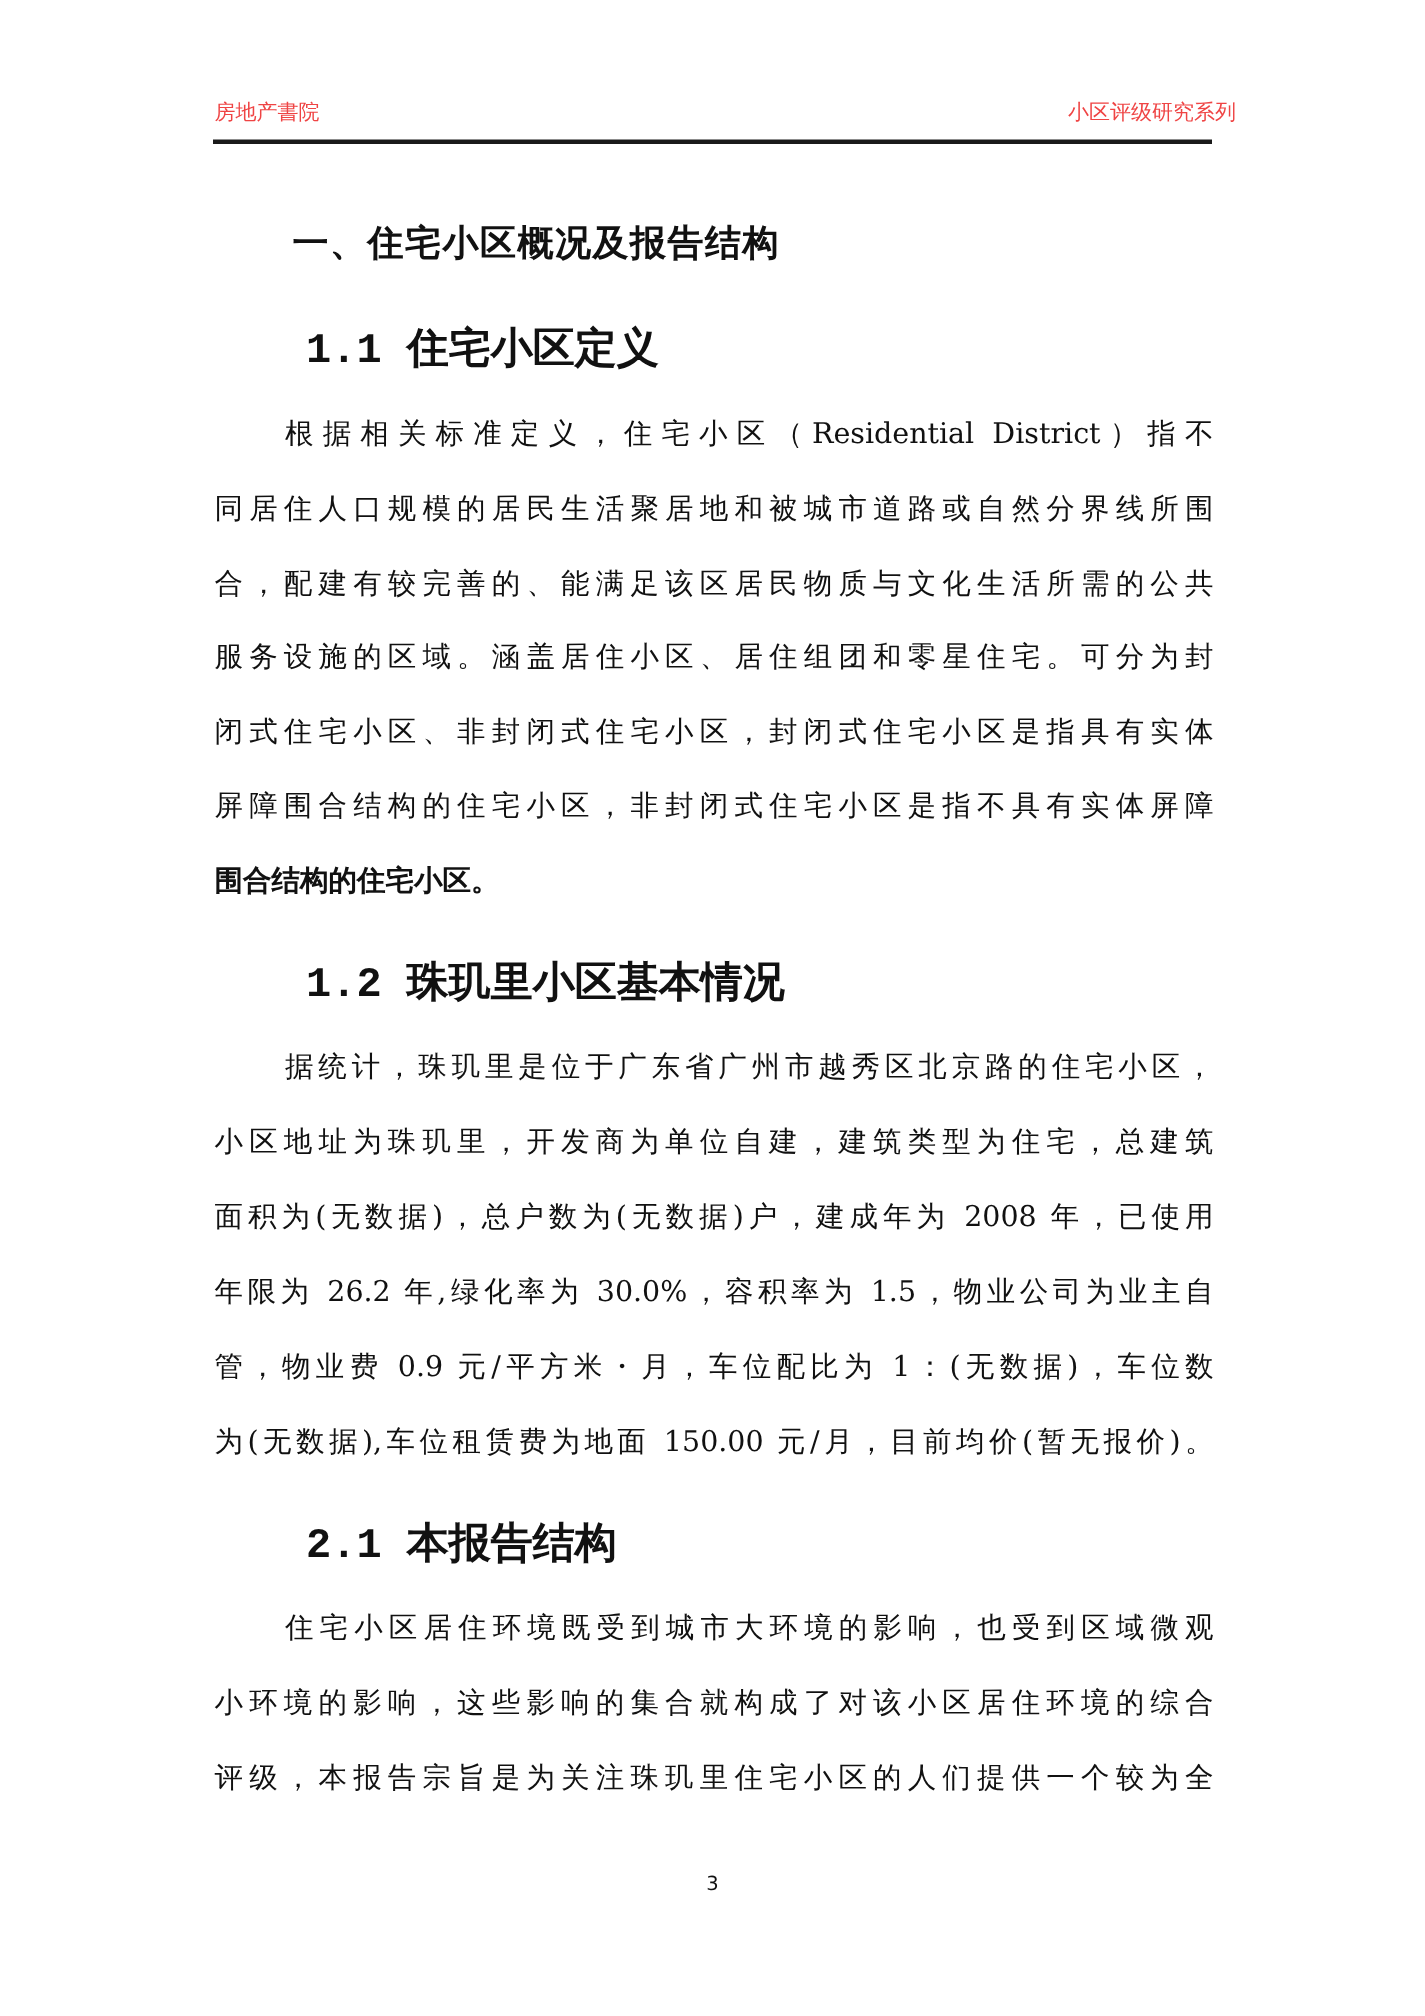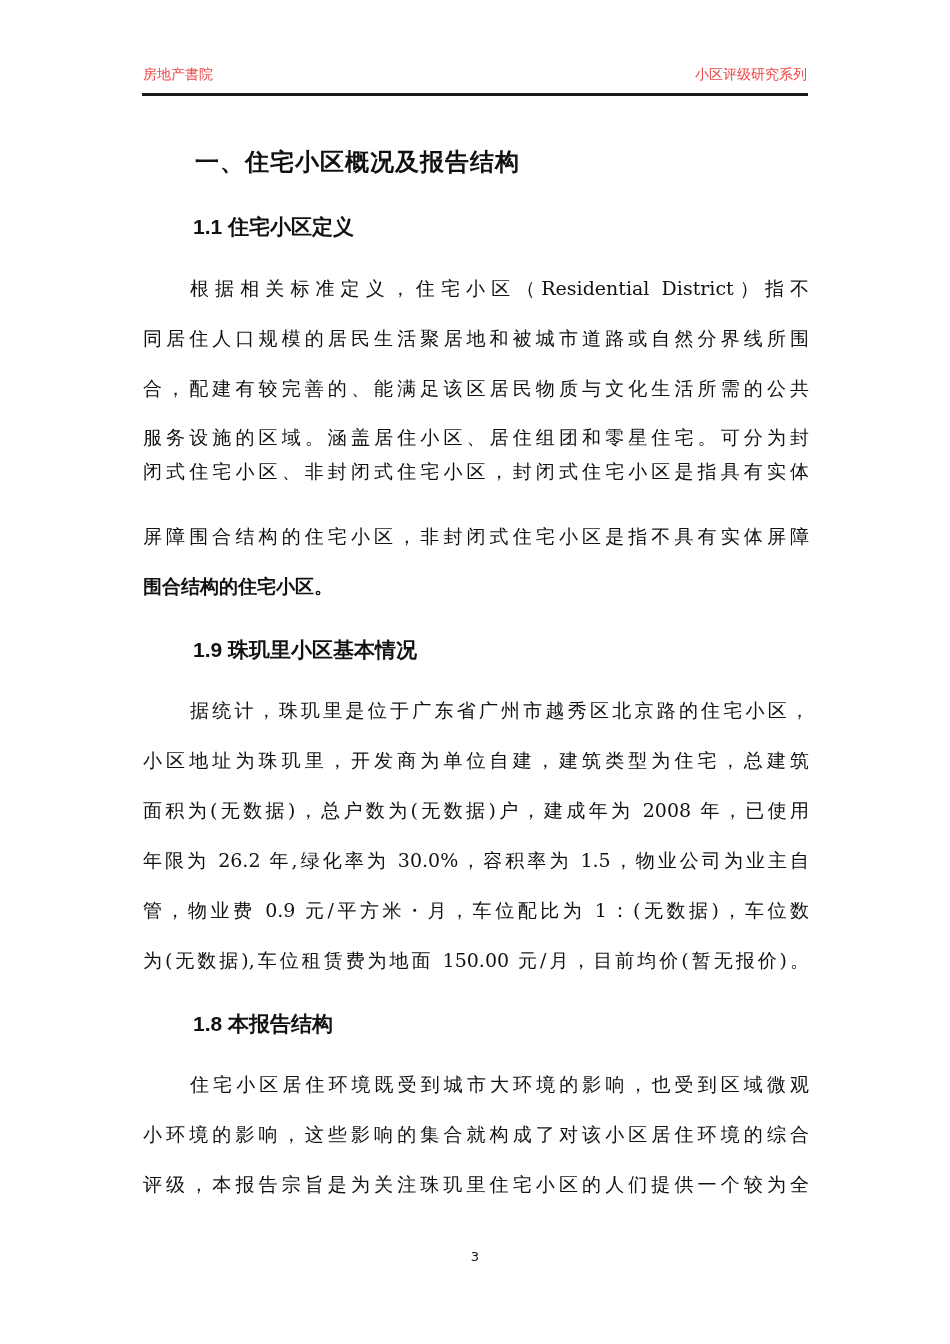--- a/index.html
+++ b/index.html
@@ -1,52 +1,52 @@
 <!DOCTYPE html>
 <html><head>
 <meta charset="utf-8">
 <style>
   html, body { margin:0; padding:0; background:#fff; }
   body { width:950px; height:1344px; position:relative; overflow:hidden;
          font-family: "DejaVu Serif", "Liberation Serif", serif; color:#111; }
   .hdr { position:absolute; top:66px; font-family:"DejaVu Sans","Liberation Sans",sans-serif; font-size:14px; color:#ef4444; }
   .hdr-left { left:143px; }
-  .hdr-right { right:143px; }
+  .hdr-right { right:126px; }
   .rule { position:absolute; left:142px; width:666px; top:93px; height:3px; background:#1a1a1a; }
   .h1 { position:absolute; left:195px; top:146px; font-family:Liberation Mono, monospace; font-weight:bold; font-size:24px; letter-spacing:1px; }
-  .h2 { position:absolute; left:193px; font-family:Liberation Sans, sans-serif; font-weight:bold; font-size:21px; }
+  .h2 { position:absolute; left:204px; font-family:Liberation Mono, monospace; font-weight:bold; font-size:28px; }
   .line { position:absolute; left:143px; width:666px; font-size:19px; white-space:nowrap; text-align:justify; text-align-last:justify; }
   .line.first { left:190px; width:619px; }
   .line.last { text-align-last:left;font-weight:bold; }
   .pgnum { position:absolute; left:0; width:950px; text-align:center; top:1249px; font-family:"DejaVu Sans","Liberation Sans",sans-serif; font-size:13px; }
 </style>
 </head>
 <body>
 
 <div class="hdr hdr-left">房地产書院</div>
 <div class="hdr hdr-right">小区评级研究系列</div>
 <div class="rule"></div>
 
 <div class="h1">一、住宅小区概况及报告结构</div>
 
 <div class="h2" style="top:213px">1.1 住宅小区定义</div>
 <div class="line first" style="top:276px">根据相关标准定义，住宅小区（Residential District）指不</div>
 <div class="line" style="top:326px">同居住人口规模的居民生活聚居地和被城市道路或自然分界线所围</div>
 <div class="line" style="top:376px">合，配建有较完善的、能满足该区居民物质与文化生活所需的公共</div>
 <div class="line" style="top:425px">服务设施的区域。涵盖居住小区、居住组团和零星住宅。可分为封</div>
-<div class="line" style="top:459px">闭式住宅小区、非封闭式住宅小区，封闭式住宅小区是指具有实体</div>
+<div class="line" style="top:475px">闭式住宅小区、非封闭式住宅小区，封闭式住宅小区是指具有实体</div>
 <div class="line" style="top:524px">屏障围合结构的住宅小区，非封闭式住宅小区是指不具有实体屏障</div>
 <div class="line last" style="top:574px">围合结构的住宅小区。</div>
 
-<div class="h2" style="top:636px">1.9 珠玑里小区基本情况</div>
+<div class="h2" style="top:636px">1.2 珠玑里小区基本情况</div>
 <div class="line first" style="top:698px">据统计，珠玑里是位于广东省广州市越秀区北京路的住宅小区，</div>
 <div class="line" style="top:748px">小区地址为珠玑里，开发商为单位自建，建筑类型为住宅，总建筑</div>
 <div class="line" style="top:798px">面积为(无数据)，总户数为(无数据)户，建成年为 2008 年，已使用</div>
 <div class="line" style="top:848px">年限为 26.2 年,绿化率为 30.0%，容积率为 1.5，物业公司为业主自</div>
 <div class="line" style="top:898px">管，物业费 0.9 元/平方米・月，车位配比为 1：(无数据)，车位数</div>
 <div class="line" style="top:948px">为(无数据),车位租赁费为地面 150.00 元/月，目前均价(暂无报价)。</div>
 
-<div class="h2" style="top:1010px">1.8 本报告结构</div>
+<div class="h2" style="top:1010px">2.1 本报告结构</div>
 <div class="line first" style="top:1072px">住宅小区居住环境既受到城市大环境的影响，也受到区域微观</div>
 <div class="line" style="top:1122px">小环境的影响，这些影响的集合就构成了对该小区居住环境的综合</div>
 <div class="line" style="top:1172px">评级，本报告宗旨是为关注珠玑里住宅小区的人们提供一个较为全</div>
 
 <div class="pgnum">3</div>
 
 </body></html>

